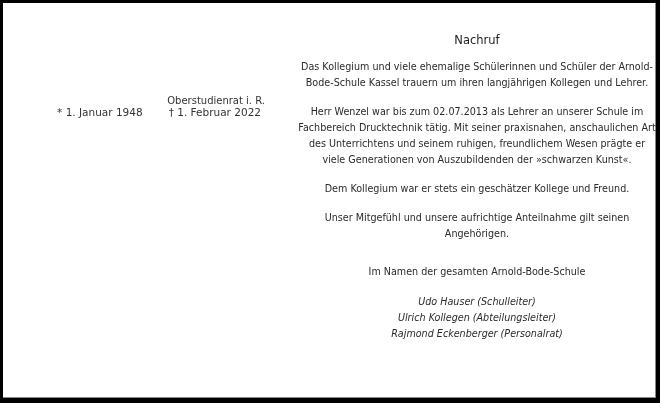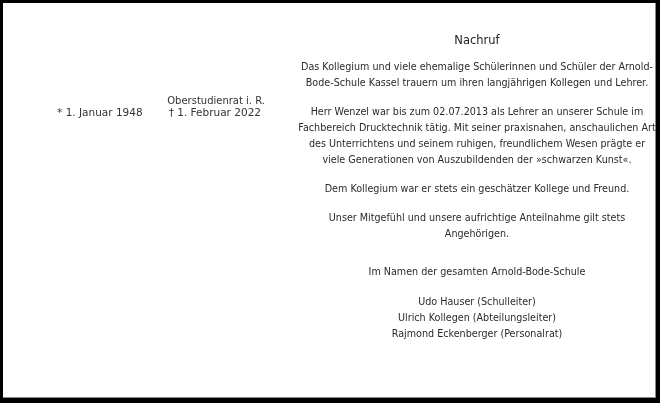--- a/index.html
+++ b/index.html
@@ -22,41 +22,41 @@
       line-height: 40px; margin-top: 0px; white-space: nowrap;
     }
     .dates { font-size: 10.5px; color: #333; margin-top: 0px; margin-right: 4px; }
     .dates span + span { margin-left: 26px; }
     .right {
       position: absolute; left: 294px; top: 28px; width: 360px;
       font-size: 9.6px; color: #2a2a2a; line-height: 16px; text-align: center;
     }
     .heading { font-size: 11.5px; color: #222; margin-bottom: 10px; line-height: 18px; }
     .right p { margin: 0 0 13px 0; }
-    .signers { margin-top: 0; }
+    .signers { font-style: italic; margin-top: 0; }
     .signers div { line-height: 16px; }
     .greeting { margin-top: 22px !important; margin-bottom: 14px !important; }
   </style>
 </head>
 <body>
 
 <div class="card">
   <div class="left">
     <div class="title-line">Oberstudienrat i. R.</div>
     <div class="dates">
       <span>* 1. Januar 1948</span><span>† 1. Februar 2022</span>
     </div>
   </div>
 
   <div class="right">
     <div class="heading">Nachruf</div>
     <p>Das Kollegium und viele ehemalige Schülerinnen und Schüler der Arnold-Bode-Schule Kassel trauern um ihren langjährigen Kollegen und Lehrer.</p>
     <p>Herr Wenzel war bis zum 02.07.2013 als Lehrer an unserer Schule im Fachbereich Drucktechnik tätig. Mit seiner praxisnahen, anschaulichen Art des Unterrichtens und seinem ruhigen, freundlichem Wesen prägte er viele Generationen von Auszubildenden der »schwarzen Kunst«.</p>
     <p>Dem Kollegium war er stets ein geschätzer Kollege und Freund.</p>
-    <p>Unser Mitgefühl und unsere aufrichtige Anteilnahme gilt stets Angehörigen.</p>
+    <p>Unser Mitgefühl und unsere aufrichtige Anteilnahme gilt seinen Angehörigen.</p>
     <p class="greeting">Im Namen der gesamten Arnold-Bode-Schule</p>
     <div class="signers">
       <div>Udo Hauser (Schulleiter)</div>
       <div>Ulrich Kollegen (Abteilungsleiter)</div>
       <div>Rajmond Eckenberger (Personalrat)</div>
     </div>
   </div>
 </div>
 
 </body></html>

